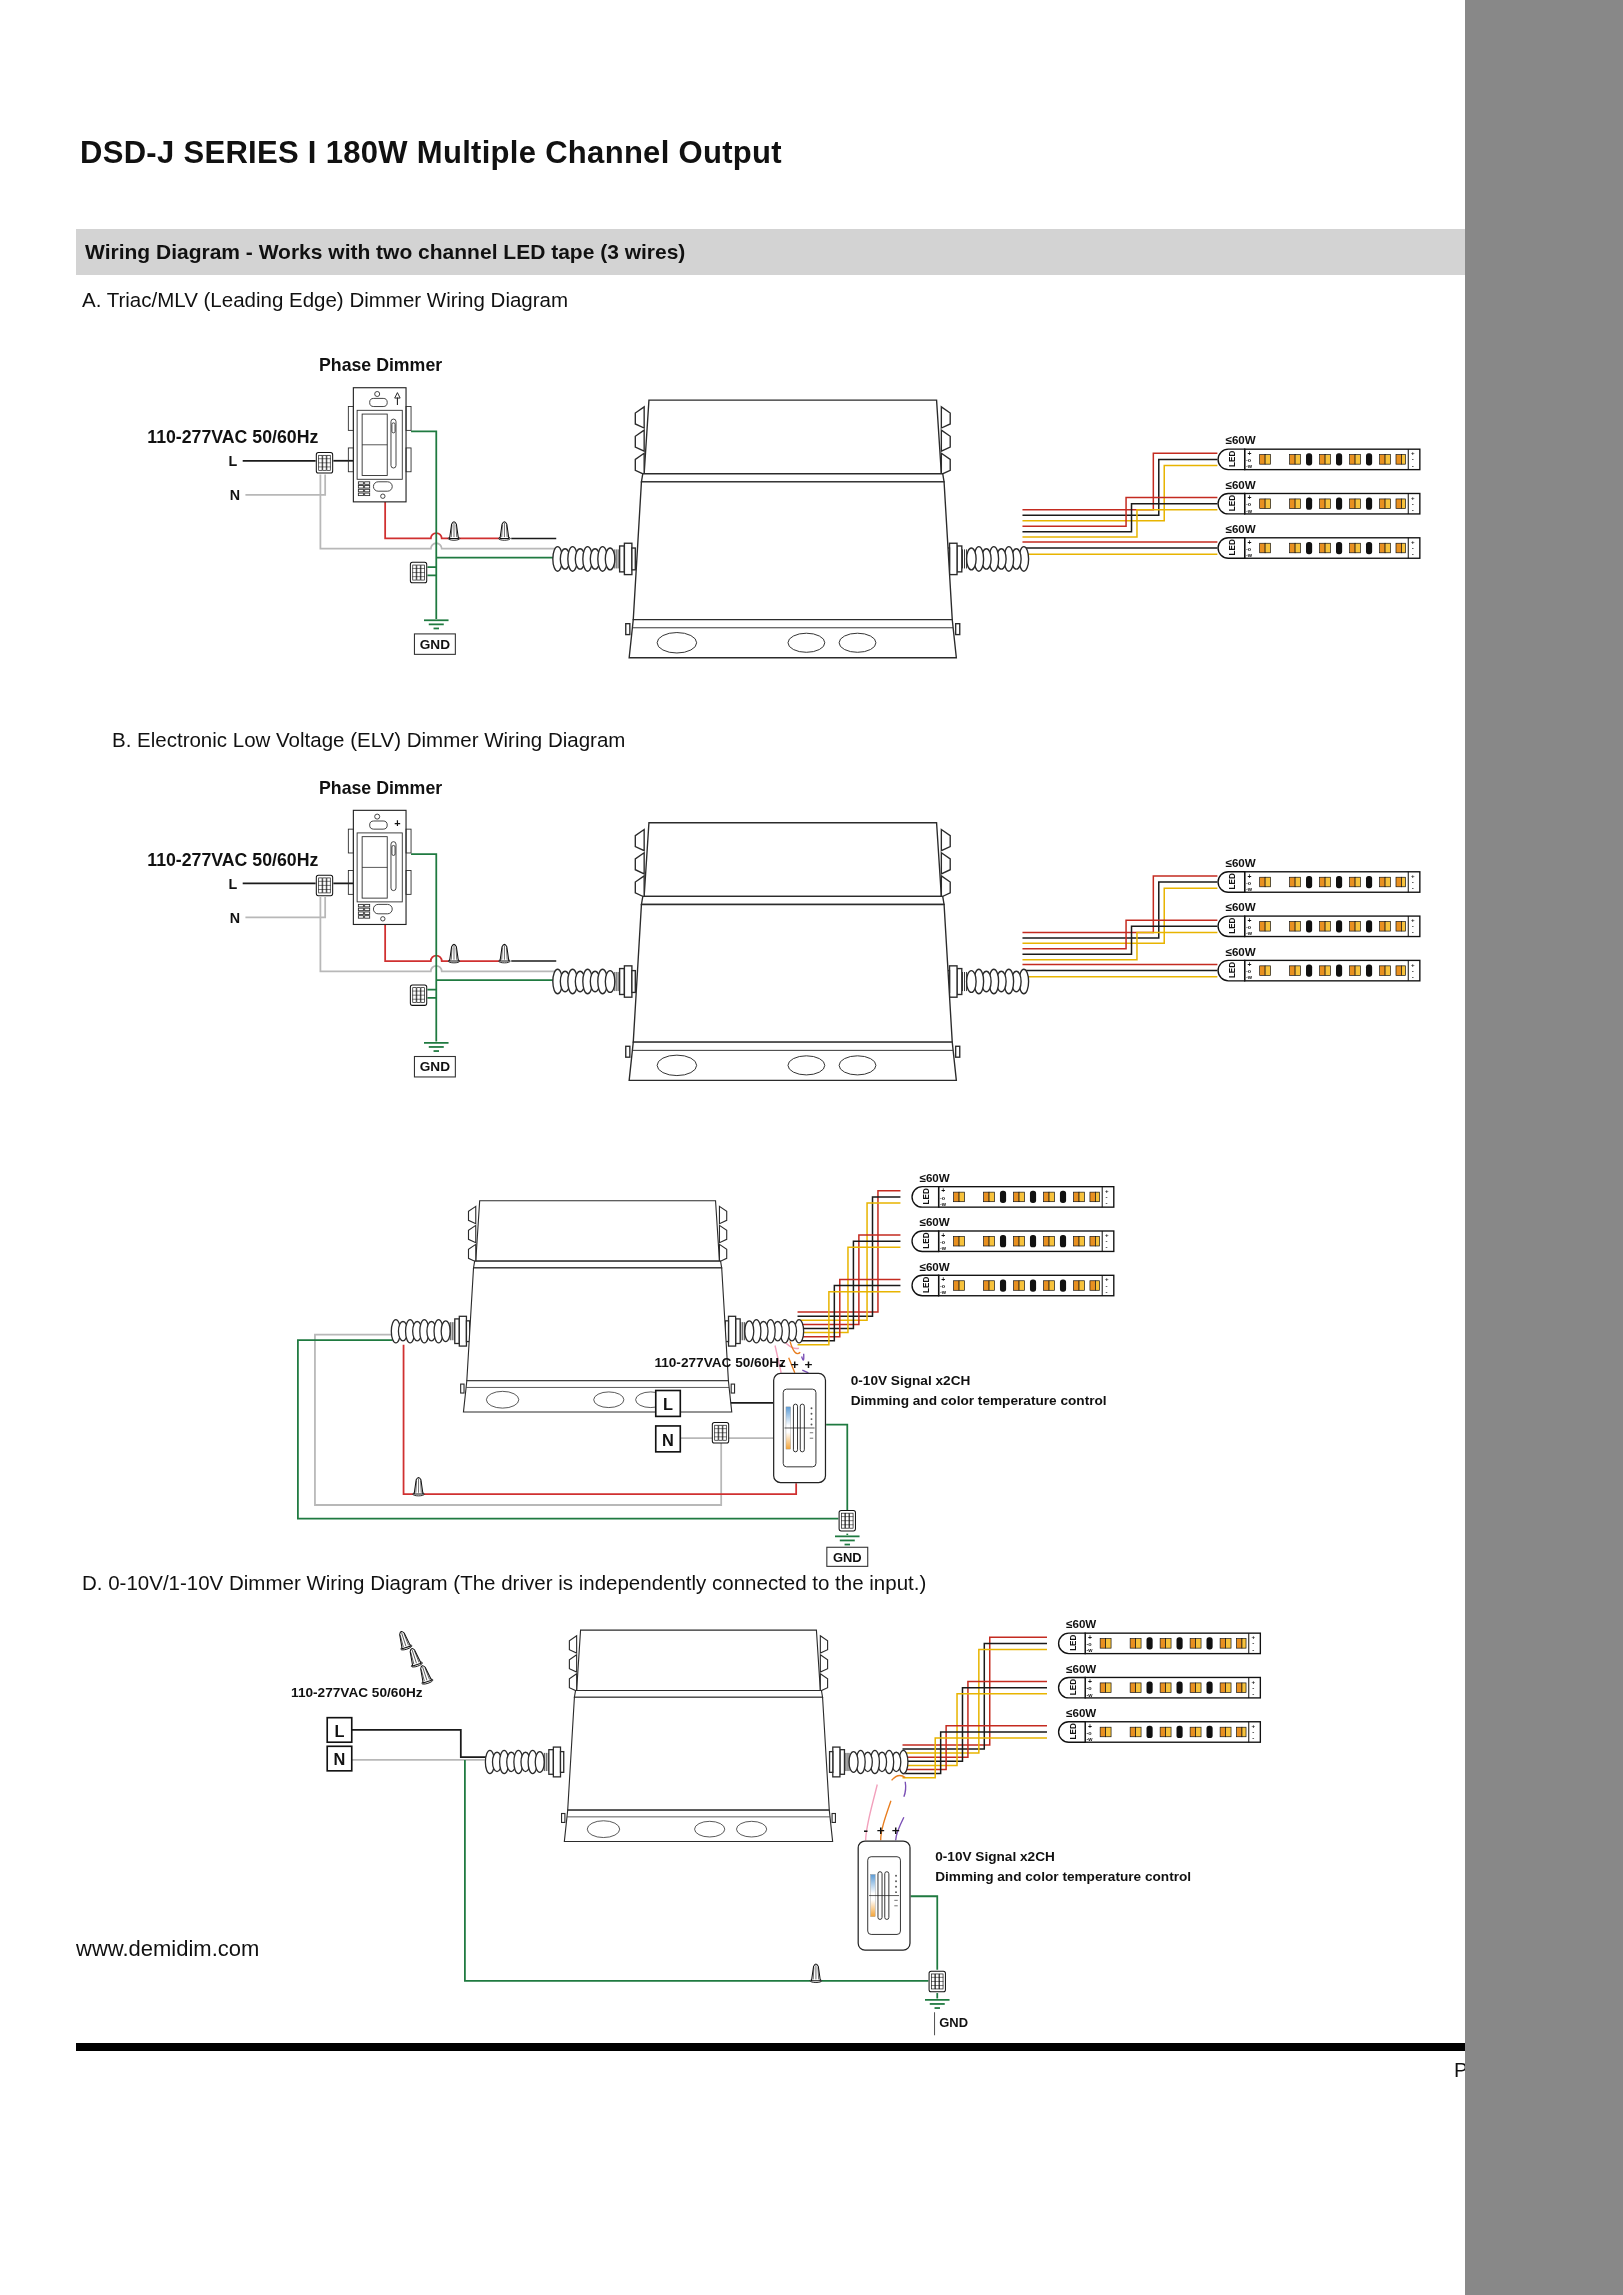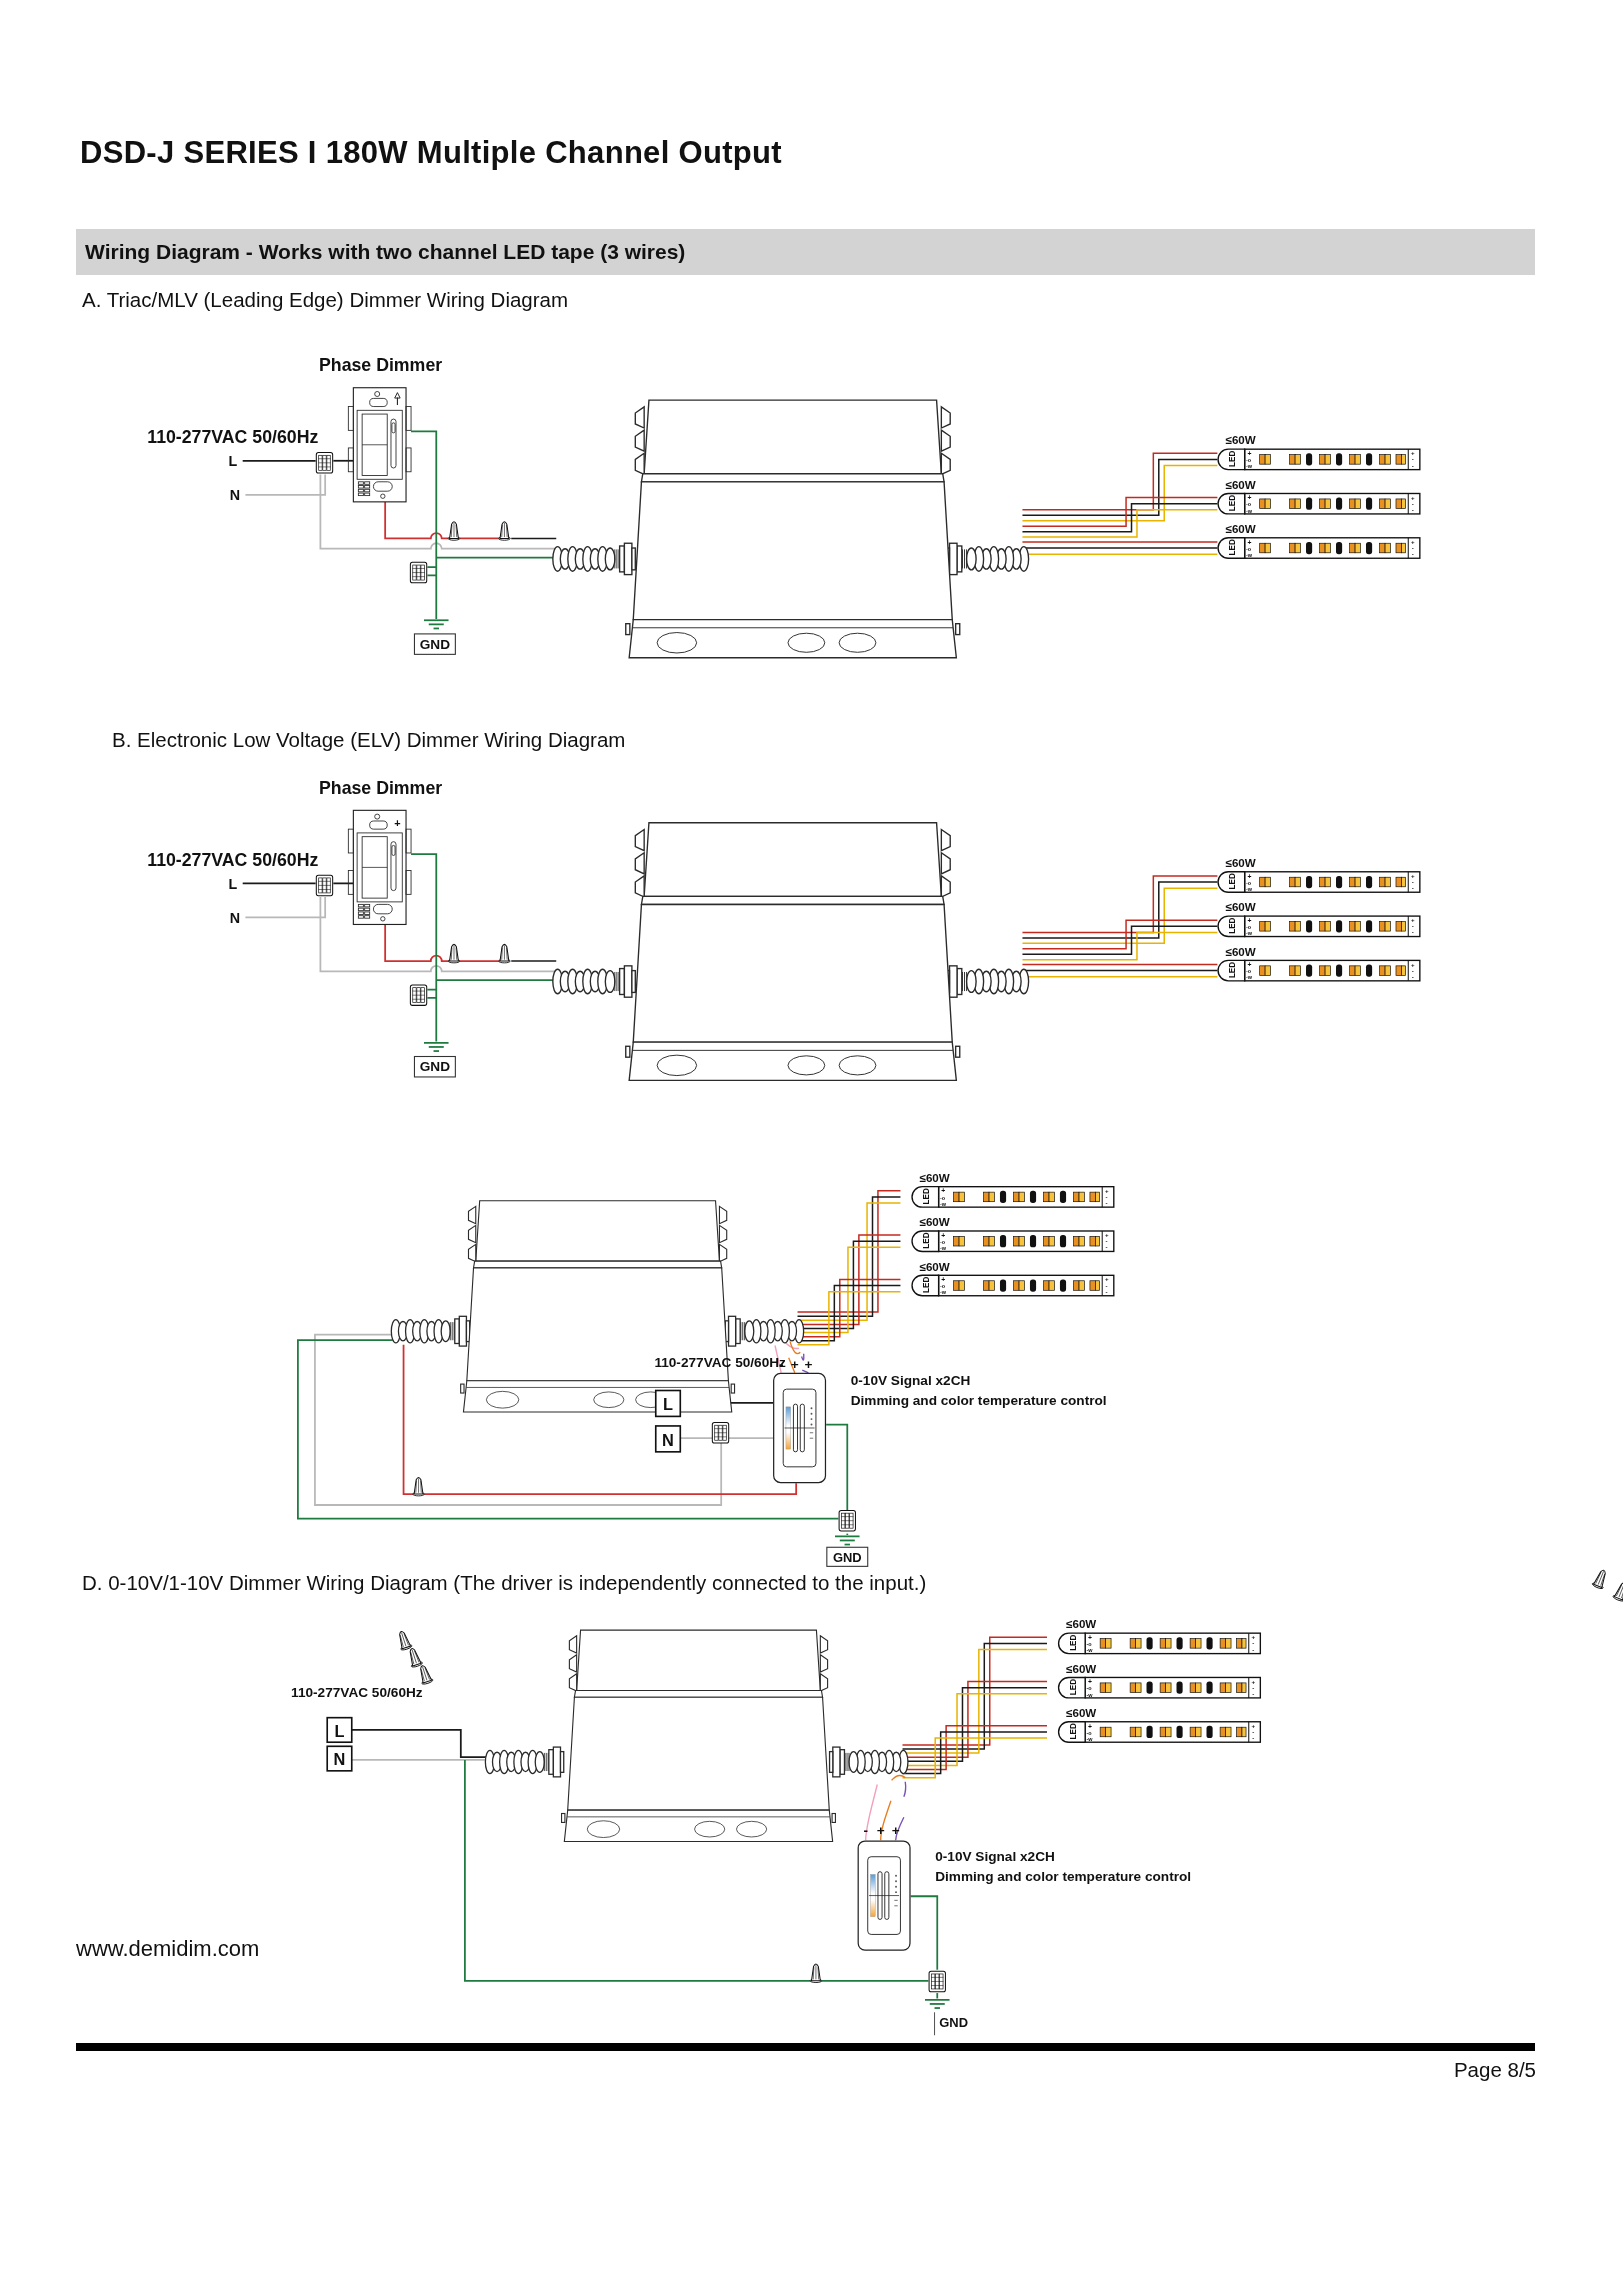--- a/index.html
+++ b/index.html
@@ -1,16 +1,16 @@
 <!DOCTYPE html>
 <html style="font-size:11px"><head>
 <meta charset="utf-8">
 <style>
   html,body{margin:0;padding:0;background:#888;}
-  #page{position:relative;width:1623px;height:2295px;background:#fff;overflow:hidden;
+  #page{position:relative;width:1465px;height:2295px;background:#fff;overflow:hidden;
         font-family:"Liberation Sans", sans-serif;color:#111;}
   .abs{position:absolute;}
   #doc-title{left:80px;top:135px;font-size:31px;font-weight:bold;letter-spacing:0.3px;}
   #band{left:76px;top:229px;width:1459px;height:46px;background:#d3d3d3;}
   #band-text{left:85px;top:240px;font-size:21px;font-weight:bold;}
   .sec-head{left:82px;font-size:20.5px;}
   #head-a{top:288px;} #head-b{top:728px;margin-left:30px;} #head-c{top:1158px;} #head-d{top:1571px;}
   #footer-rule{left:76px;top:2043px;width:1459px;height:8.2px;background:#000;}
   #footer-site{left:76px;top:1936px;font-size:22px;}
   #footer-page{left:1331px;top:2058px;width:205px;text-align:right;font-size:20.5px;}

